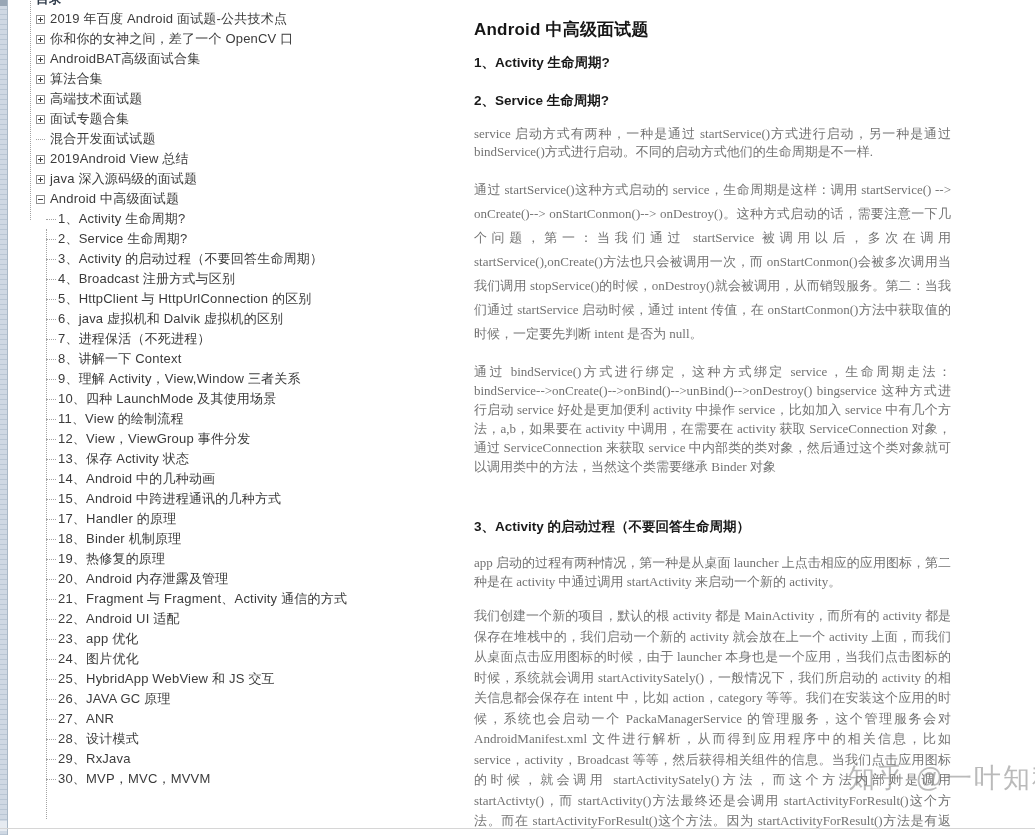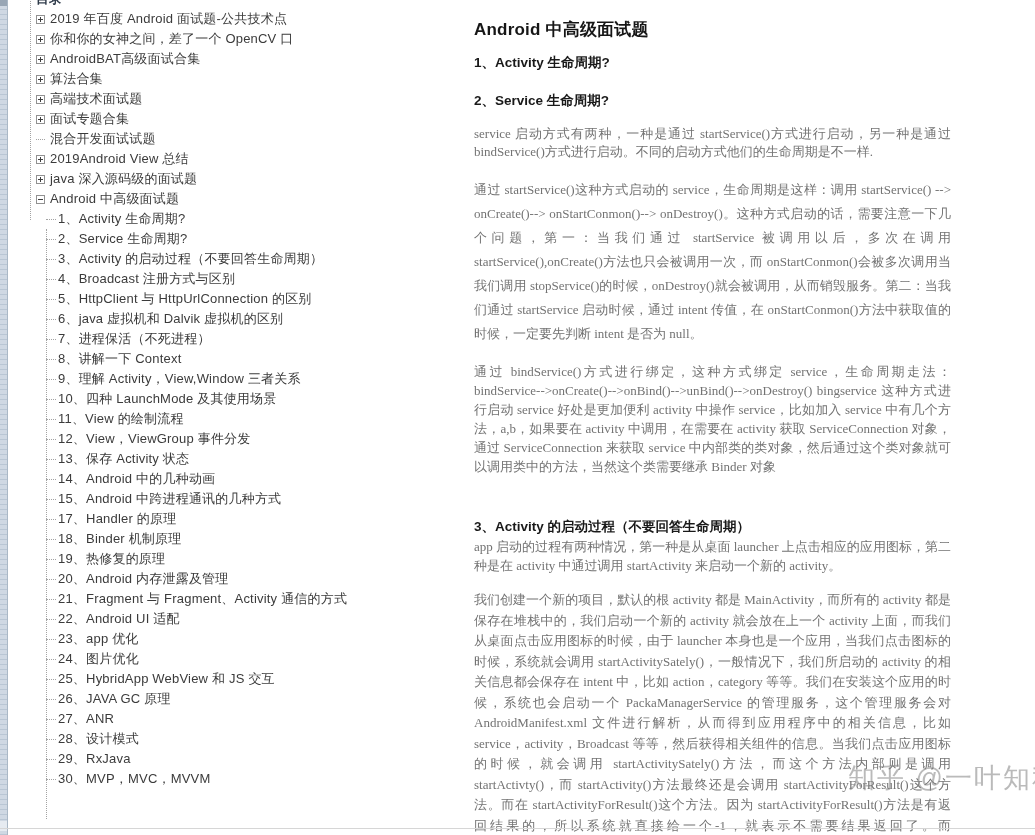--- a/index.html
+++ b/index.html
@@ -62,21 +62,21 @@
   .lifecycle-line{
     margin-top:19px;font-family:"Liberation Sans",sans-serif;font-size:12.5px;color:#2b2b2b;
   }
   .para{
     font-family:"Liberation Serif",serif;font-size:13px;color:#737373;
     text-align:justify;margin:0;
   }
   .para.p-q2a{margin-top:15px;line-height:18px;}
   .para.p-q2b{margin-top:17px;line-height:24px;}
   .para.p-q2c{margin-top:16px;line-height:19px;}
-  .para.p-q3a{margin-top:1px;line-height:19px;}
+  .para.p-q3a{margin-top:17px;line-height:19px;}
   .para.p-q3b{margin-top:15px;line-height:20.5px;}
 
   
   .watermark{
     position:absolute;left:848px;top:760px;z-index:5;
     font-family:"Liberation Sans",sans-serif;font-size:27px;letter-spacing:2px;
     color:rgba(130,130,130,0.55);white-space:nowrap;
   }
 
   

